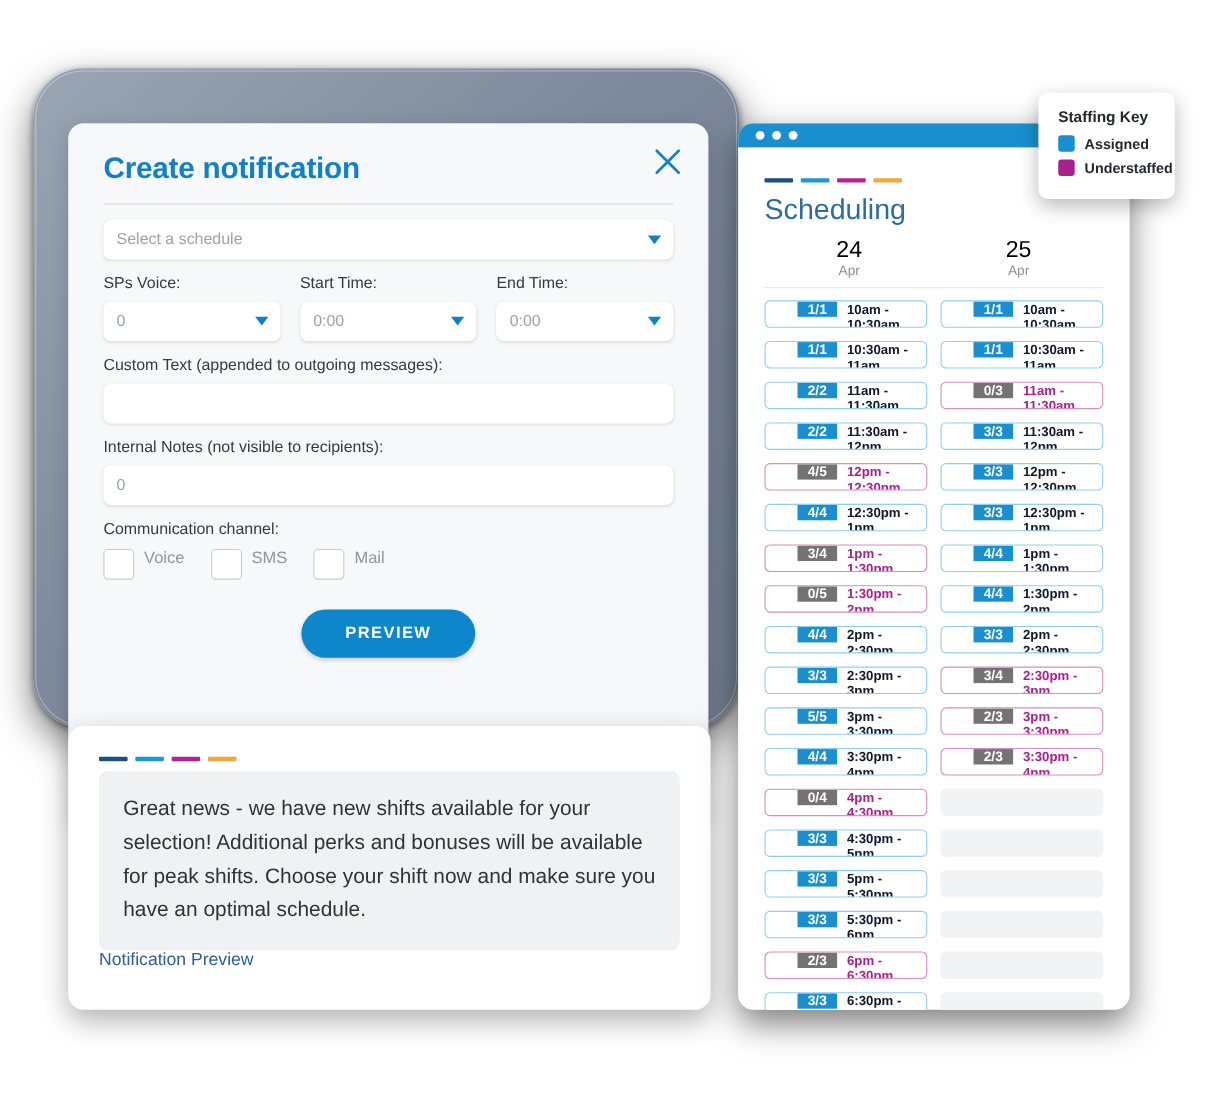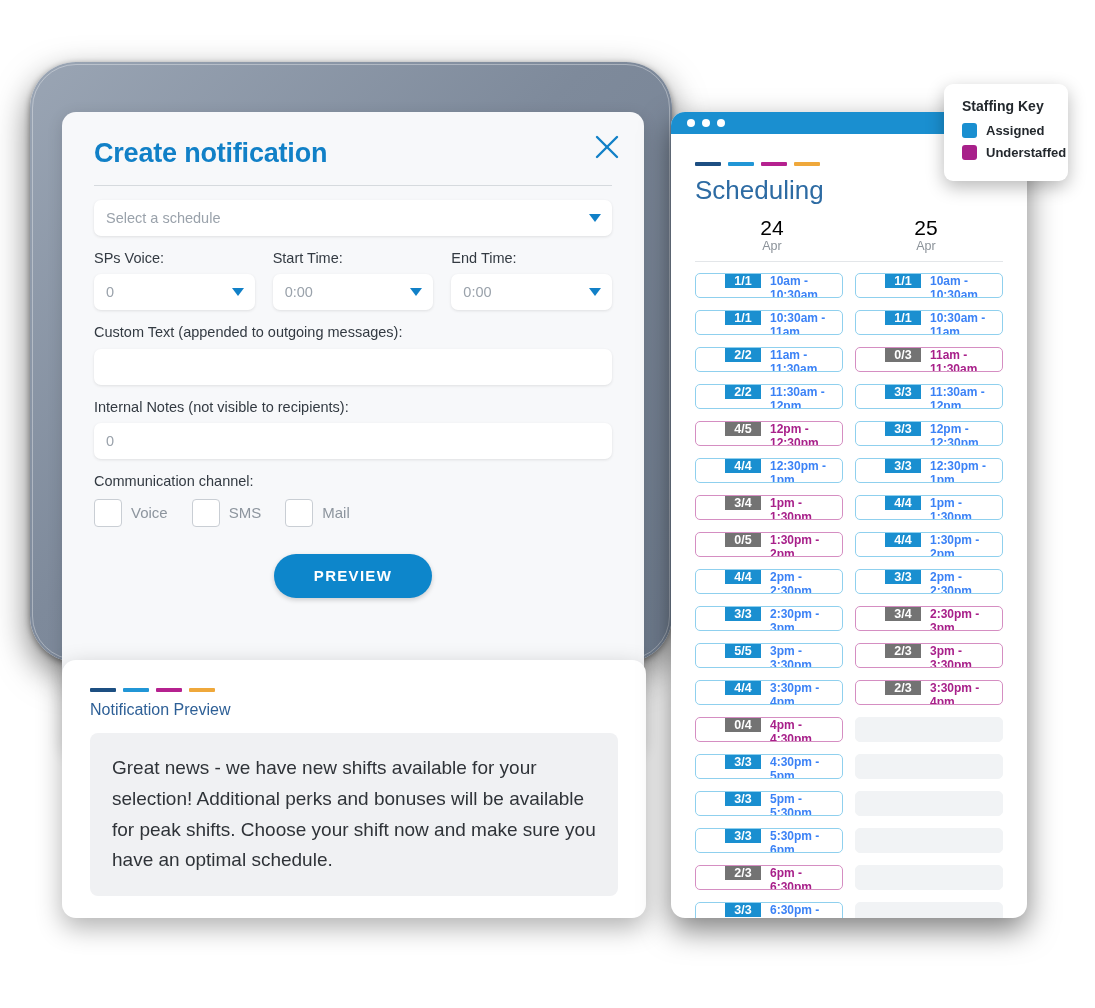--- a/index.html
+++ b/index.html
@@ -118,21 +118,21 @@
 
   
   #channel-row {
     display: flex;
     align-items: center;
     gap: 8px;
     margin-top: 8px;
   }
   .cb-wrap {
     display: flex;
-    align-items: center;
+    align-items: flex-start;
     gap: 9px;
     margin-right: 16px;
     cursor: pointer;
   }
   .checkbox {
     width: 28px;
     height: 28px;
     background: #ffffff;
     border: 1px solid #c9ced4;
     border-radius: 4px;
@@ -291,21 +291,21 @@
     justify-content: center;
   }
   .understaffed .shift-count { background: #737373; }
   .shift-time {
     flex: 1;
     display: flex;
     align-items: center;
     padding-left: 9px;
     font-size: 12px;
     font-weight: bold;
-    color: #3b82f6;
+    color: #0f172a;
   }
   .understaffed .shift-time { color: #a8208a; }
 
   
   #staffing-key {
     position: absolute;
     left: 944px;
     top: 84px;
     width: 124px;
     background: #ffffff;
@@ -416,22 +416,22 @@
   <button id="preview-btn">PREVIEW</button>
 </div>
 
 <div id="preview-card">
   <div class="stripe-set">
     <span class="stripe" style="background:#1d4f82"></span>
     <span class="stripe" style="background:#2196d6"></span>
     <span class="stripe" style="background:#b5218f"></span>
     <span class="stripe" style="background:#efa83b"></span>
   </div>
+  <div id="preview-body">Great news - we have new shifts available for your selection! Additional perks and bonuses will be available for peak shifts. Choose your shift now and make sure you have an optimal schedule.</div>
   <div id="preview-heading">Notification Preview</div>
-  <div id="preview-body">Great news - we have new shifts available for your selection! Additional perks and bonuses will be available for peak shifts. Choose your shift now and make sure you have an optimal schedule.</div>
 </div>
 
 <div id="right-bezel">
   <div id="right-titlebar">
     <span class="tb-dot"></span>
     <span class="tb-dot"></span>
     <span class="tb-dot"></span>
   </div>
 
   <div id="sched-body">

